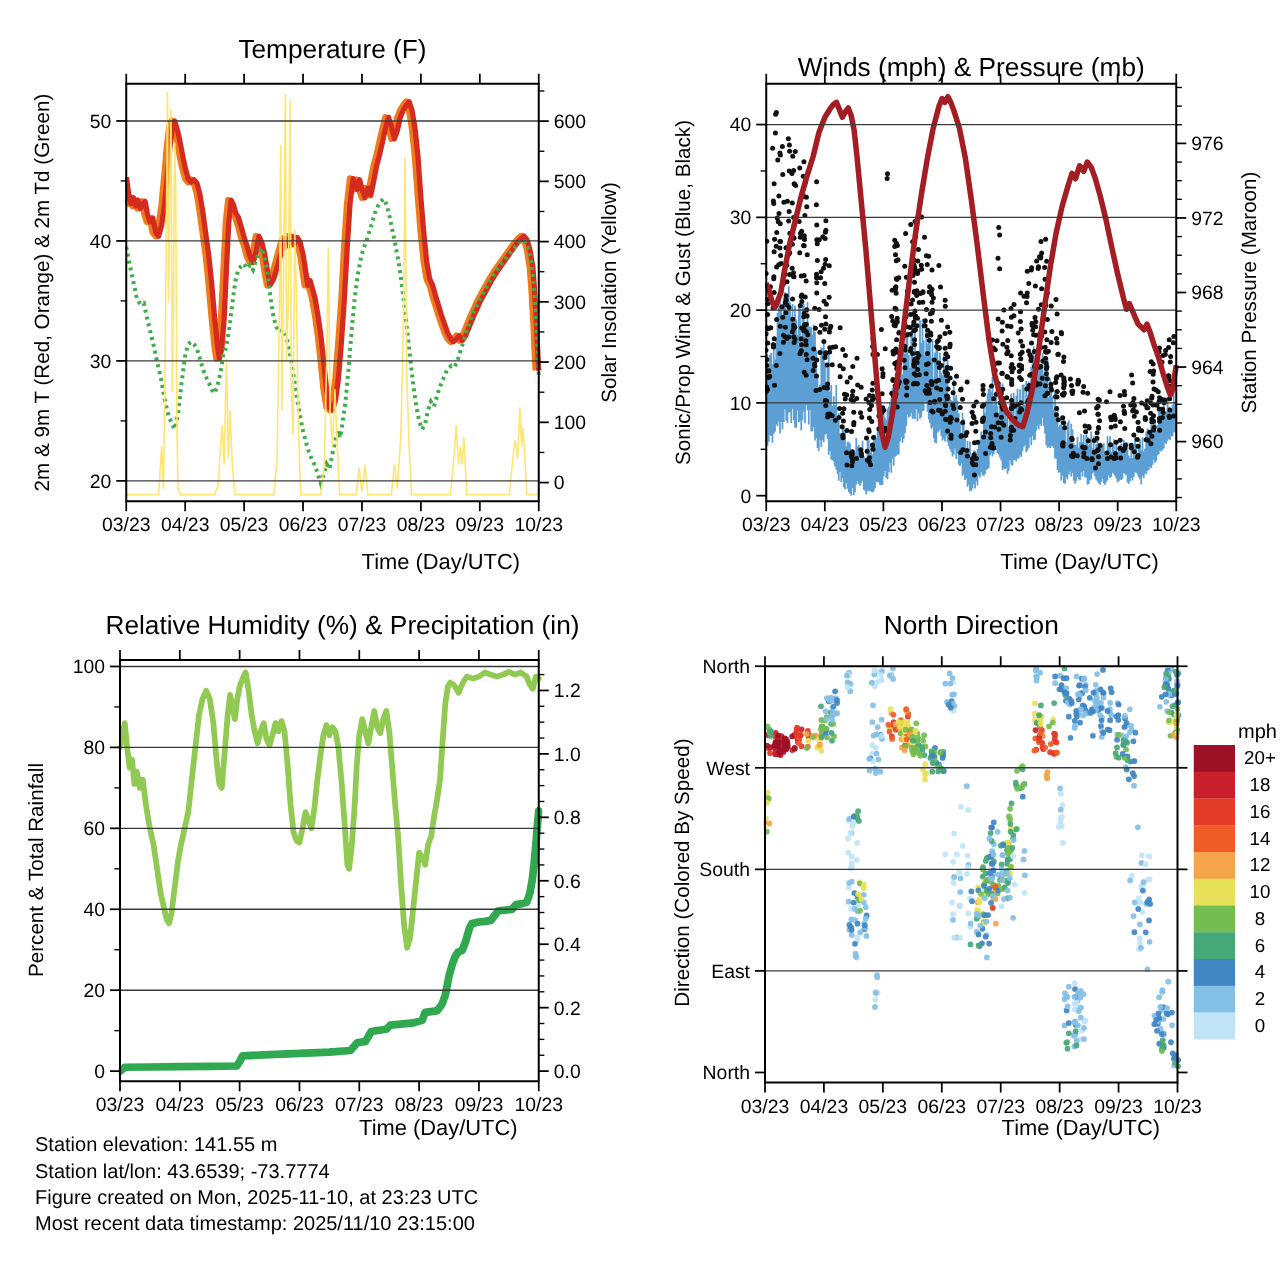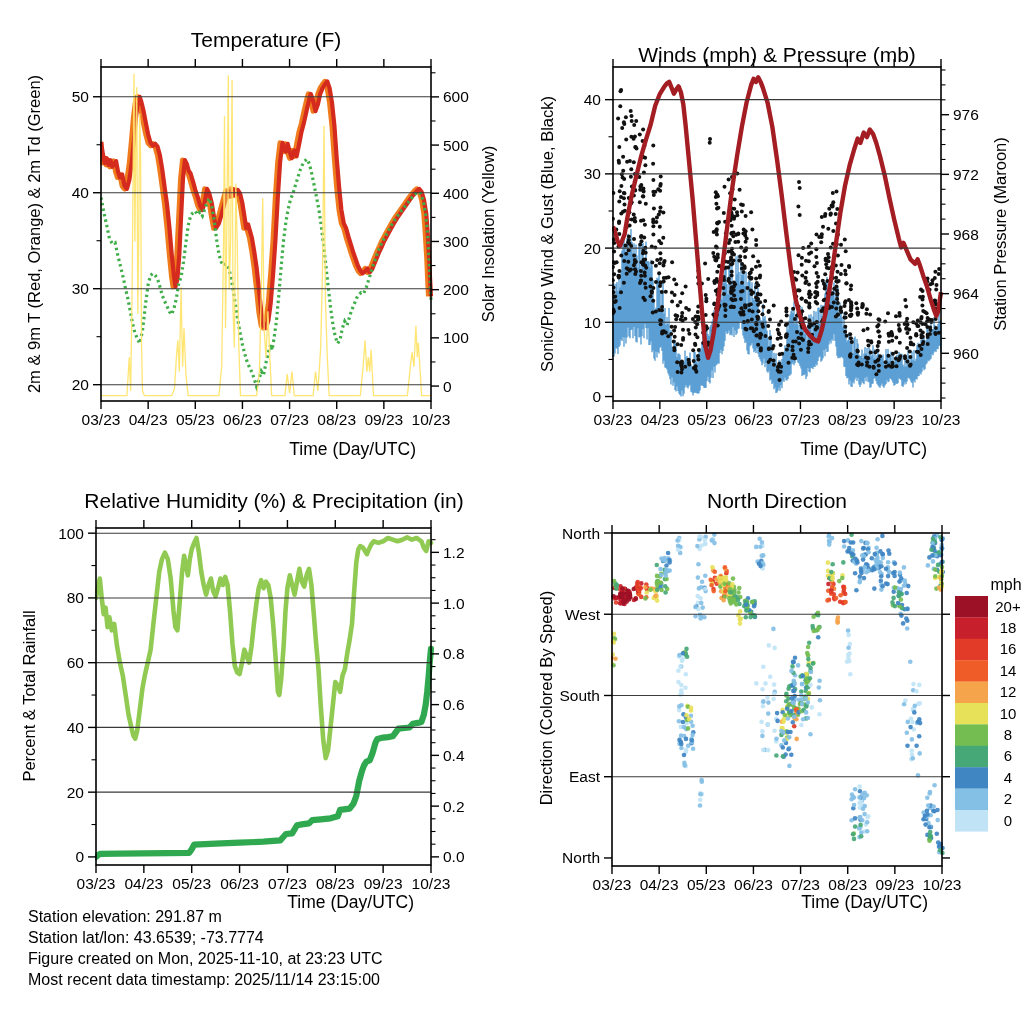--- a/index.html
+++ b/index.html
@@ -2408,19 +2408,19 @@
   <div class="xlabel" style="left:628px;top:892px;">Time (Day/UTC)</div>
 
   <div class="ylabel" style="left:-174px;top:223px;">2m &amp; 9m T (Red, Orange) &amp; 2m Td (Green)</div>
   <div class="ylabel" style="left:280px;top:223px;">Solar Insolation (Yellow)</div>
   <div class="ylabel" style="left:339px;top:223px;">Sonic/Prop Wind &amp; Gust (Blue, Black)</div>
   <div class="ylabel" style="left:792px;top:223px;">Station Pressure (Maroon)</div>
   <div class="ylabel" style="left:-179px;top:685px;">Percent &amp; Total Rainfall</div>
   <div class="ylabel" style="left:338px;top:687px;">Direction (Colored By Speed)</div>
 
   <div class="footL">
-    <div>Station elevation: 291.87 m</div>
+    <div>Station elevation: 141.55 m</div>
     <div>Station lat/lon: 43.6539; -73.7774</div>
     <div>Figure created on Mon, 2025-11-10, at 23:23 UTC</div>
-    <div>Most recent data timestamp: 2025/11/14 23:15:00</div>
+    <div>Most recent data timestamp: 2025/11/10 23:15:00</div>
   </div>
 
 </div>
 
 </body></html>

